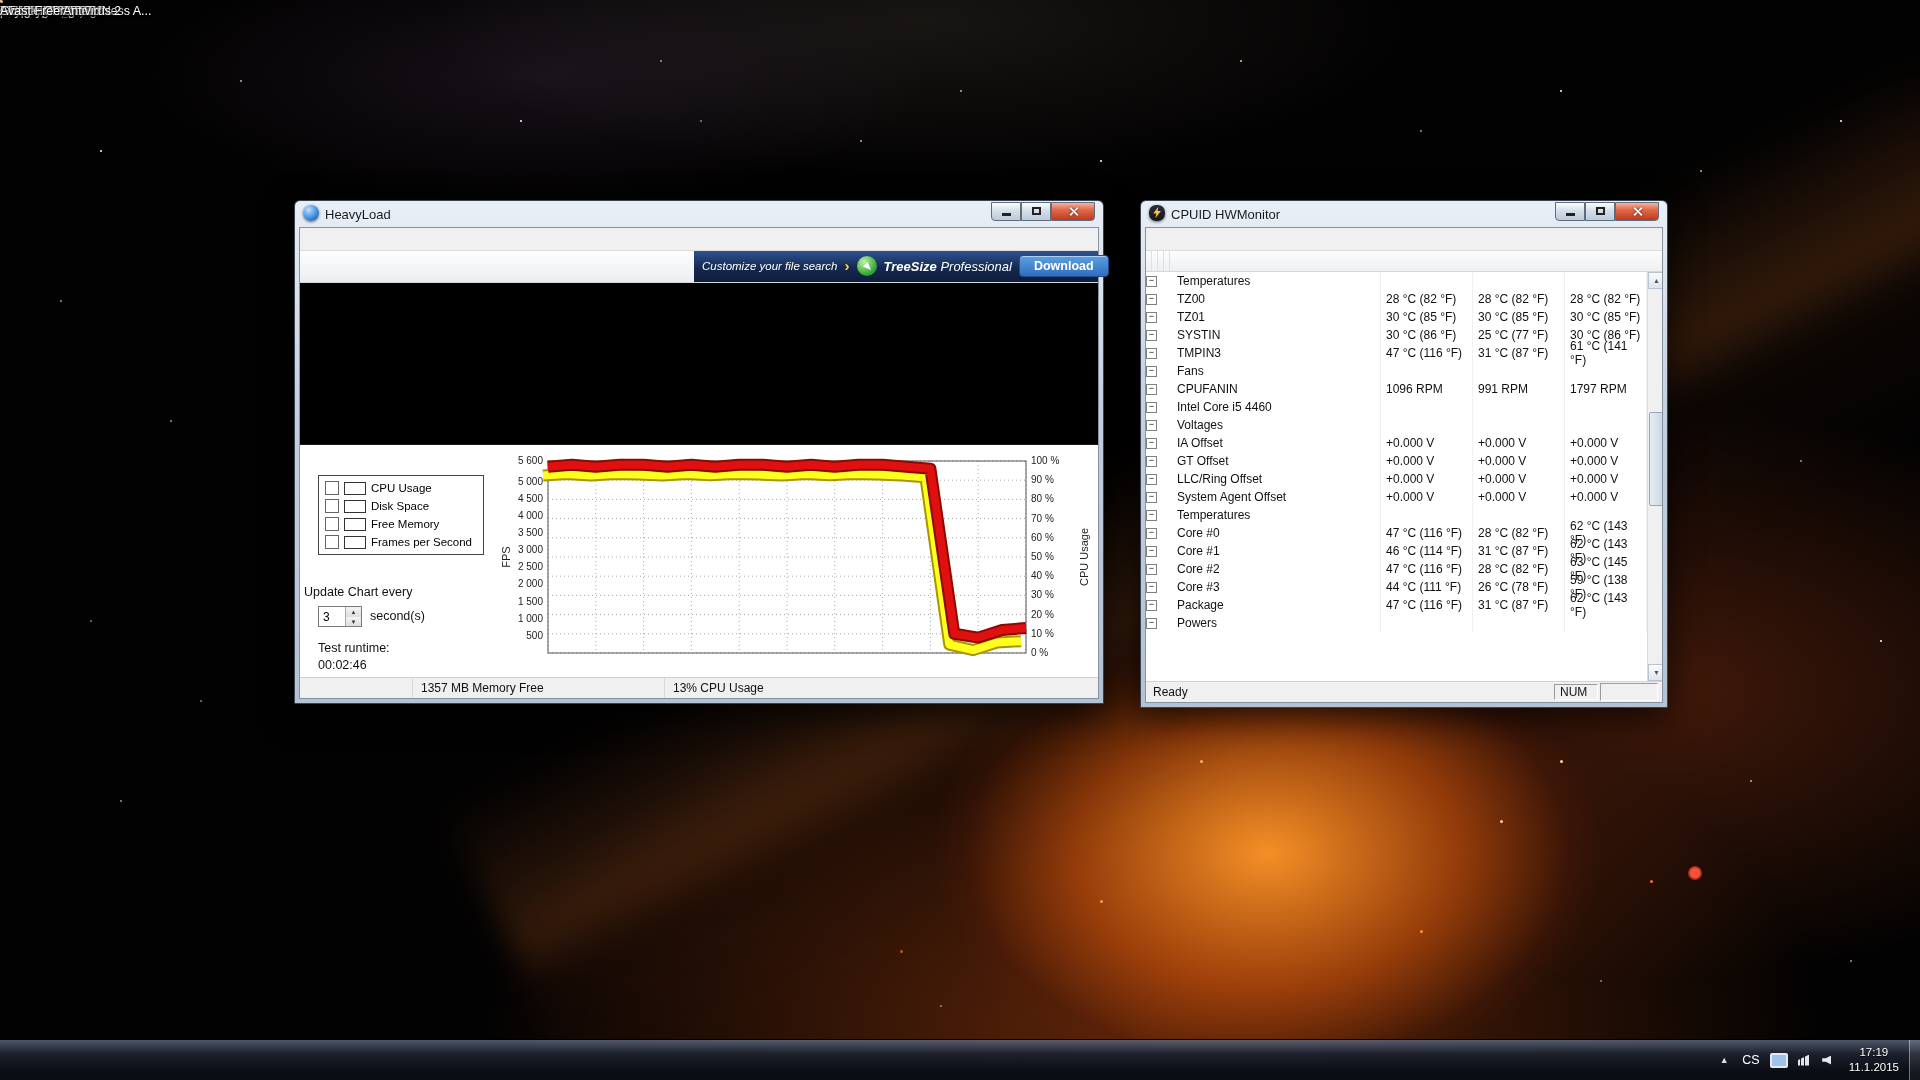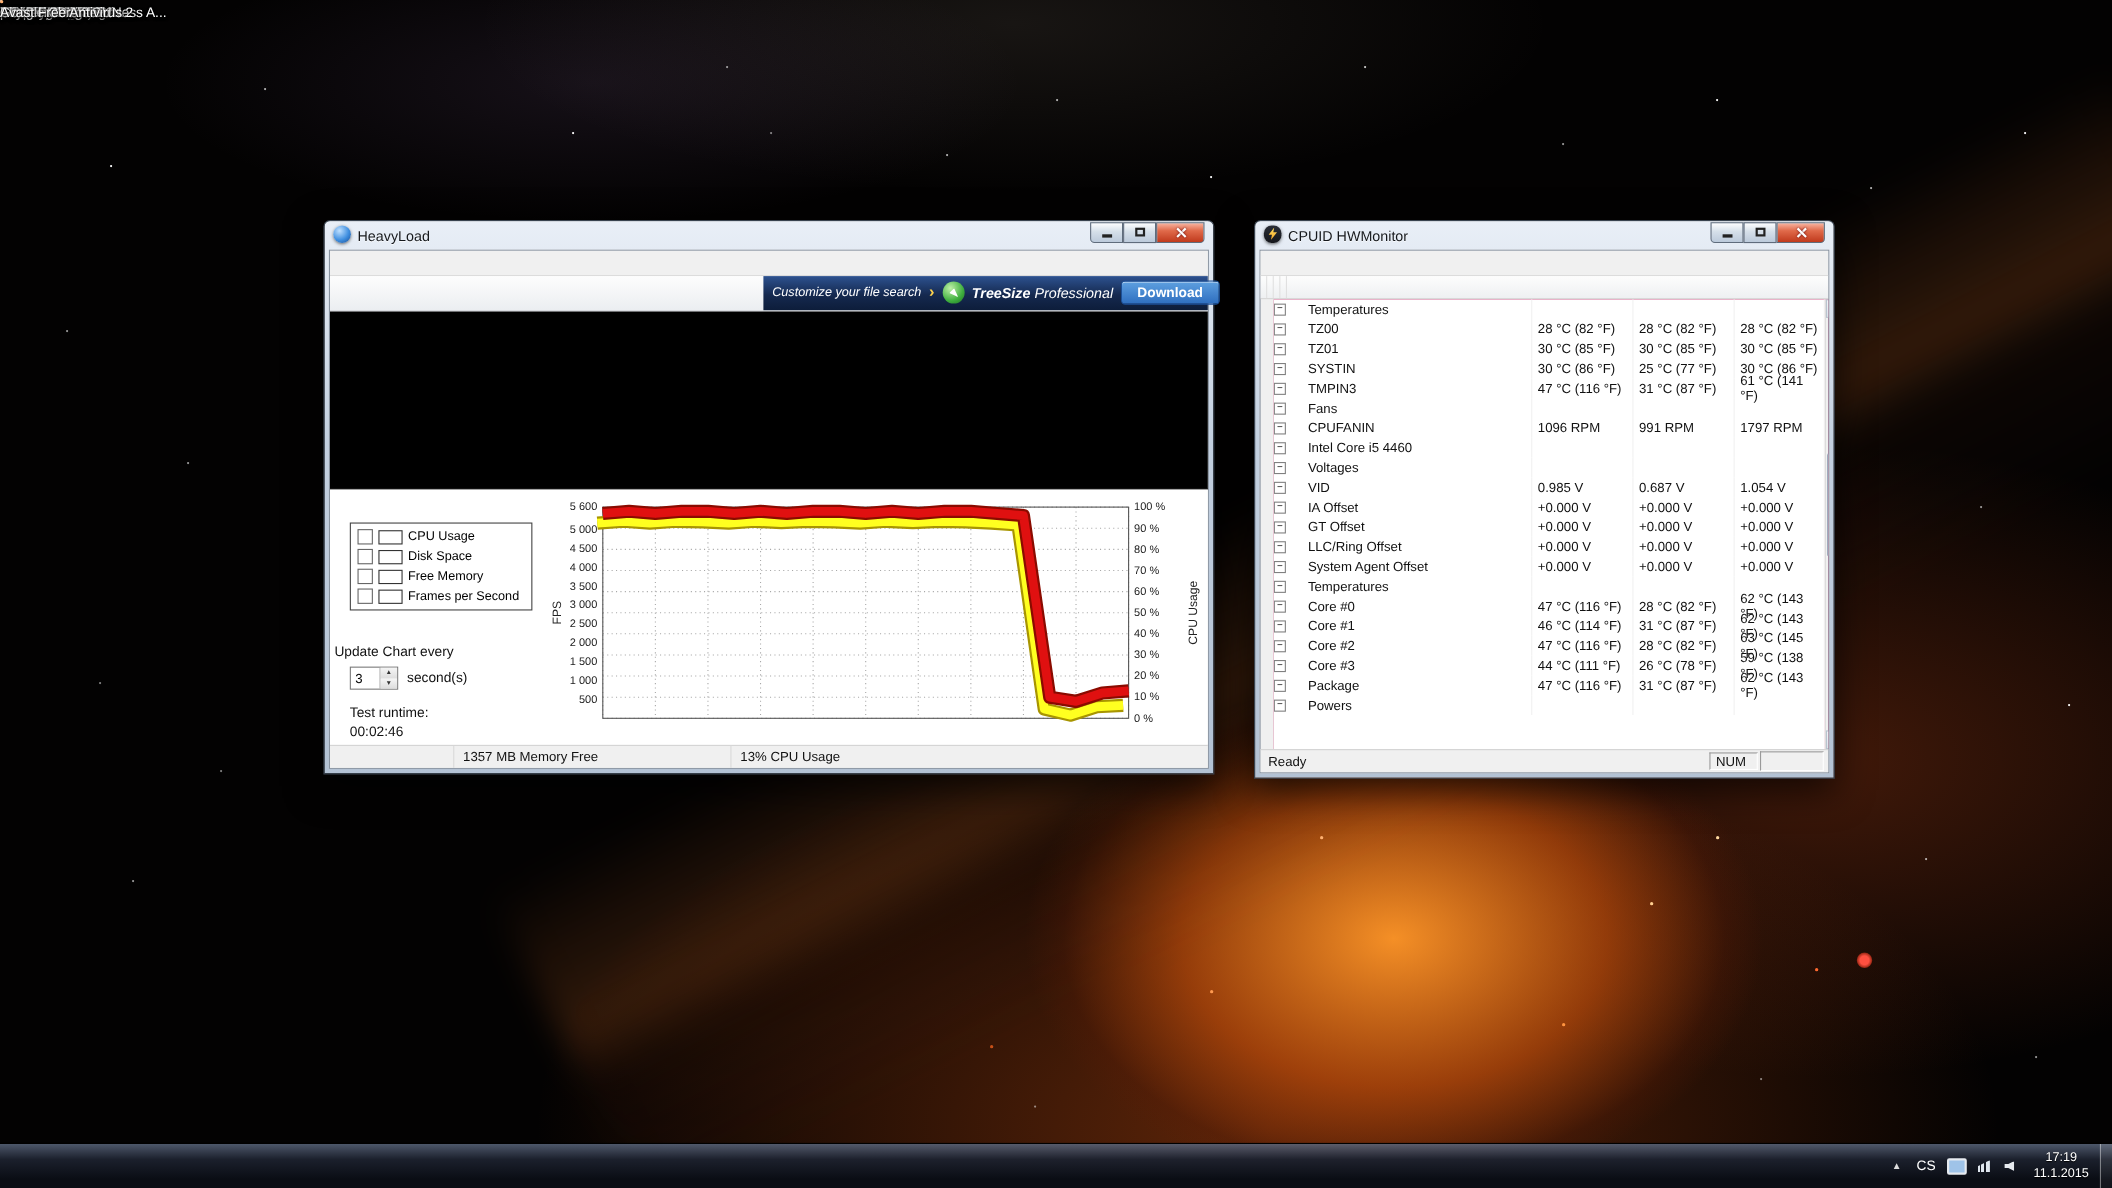--- a/index.html
+++ b/index.html
@@ -90,21 +90,21 @@
   .rt-value{position:absolute;left:18px;top:213px;font-size:12.5px;color:#111;}
   .hl-chart{position:absolute;left:198px;top:10px;}
   .hl-status{height:20px;background:#f0f0f0;border-top:1px solid #cfcfcf;display:flex;align-items:center;font-size:12px;color:#111;}
   .st-sp{width:112px;height:100%;border-right:1px solid #dadada;}
   .st-p1{width:252px;height:100%;display:flex;align-items:center;padding-left:8px;border-right:1px solid #dadada;box-sizing:border-box;}
   .st-p2{flex:1;height:100%;display:flex;align-items:center;padding-left:8px;}
   
   #hw{left:1140px;top:200px;width:528px;height:508px;}
   .hw-head{height:20px;display:flex;background:linear-gradient(#fdfdfd,#eef0f2);border-bottom:1px solid #d5d5d5;font-size:12px;color:#222;}
   .hcell{display:flex;align-items:center;padding-left:5px;border-right:1px solid #e0e0e0;box-sizing:border-box;}
-  .hw-wrap{display:flex;flex:1;background:#be185d;overflow:hidden;margin-left:12px;}
+  .hw-wrap{display:flex;flex:1;background:#a16207;overflow:hidden;}
   .hw-list{flex:1;background:#fff;}
   .hw-row{display:flex;height:18px;align-items:center;font-size:12px;color:#111;}
   .hw-row .c{height:100%;display:flex;align-items:center;box-sizing:border-box;border-right:1px solid #f1f1f1;}
   .hw-row .name{width:235px;gap:4px;overflow:hidden;white-space:nowrap;}
   .hw-row .val{width:92px;padding-left:5px;}
   .hw-row .min{width:92px;padding-left:5px;}
   .hw-row .max{width:82px;padding-left:5px;}
   .expand{width:9px;height:9px;border:1px solid #808080;background:#fff;display:inline-flex;align-items:center;justify-content:center;font-size:9px;line-height:1;color:#000;flex:none;box-sizing:content-box;}
   .expand::before{content:"−";margin-top:-1px;}
   .hwico{width:12px;height:12px;flex:none;display:inline-block;}
@@ -555,30 +555,20 @@
               <span class="lbl">Voltages</span>
             </div>
             <div class="c val"></div>
             <div class="c min"></div>
             <div class="c max"></div>
           </div>
           <div class="hw-row">
             <div class="c name">
               <span class="expand"></span>
               <span class="hwico"></span>
-              <span class="lbl">VID</span>
-            </div>
-            <div class="c val">0.985 V</div>
-            <div class="c min">0.687 V</div>
-            <div class="c max">1.054 V</div>
-          </div>
-          <div class="hw-row">
-            <div class="c name">
-              <span class="expand"></span>
-              <span class="hwico"></span>
               <span class="lbl">IA Offset</span>
             </div>
             <div class="c val">+0.000 V</div>
             <div class="c min">+0.000 V</div>
             <div class="c max">+0.000 V</div>
           </div>
           <div class="hw-row">
             <div class="c name">
               <span class="expand"></span>
               <span class="hwico"></span>

